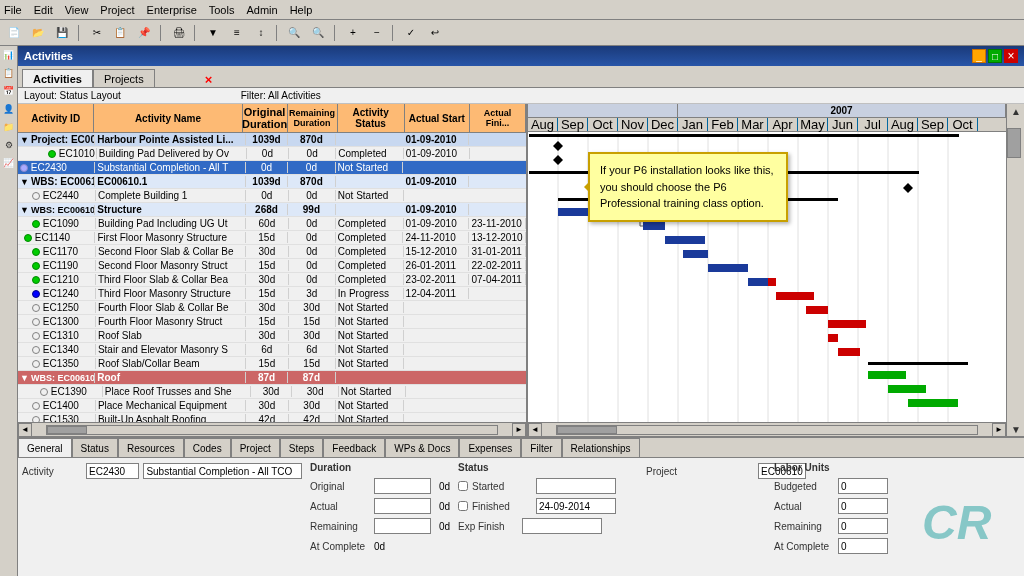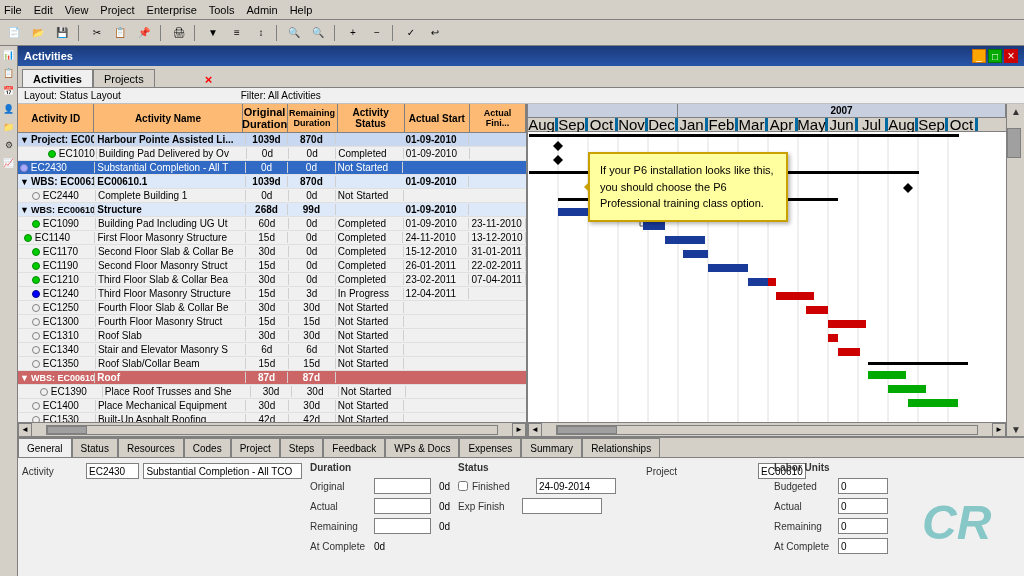--- a/index.html
+++ b/index.html
@@ -60,21 +60,21 @@
     .row.project-row { background: #c8d8f0; font-weight: bold; }
 
     .cell { padding: 0 2px; font-size: 10px; overflow: hidden; white-space: nowrap; border-right: 1px solid #d0d0d0; display: flex; align-items: center; }
 
     
     .gantt-area { flex: 1; display: flex; flex-direction: column; overflow: hidden; position: relative; }
     .gantt-header { background: #d4d0c8; flex-shrink: 0; }
     .gantt-year-row { display: flex; height: 14px; border-bottom: 1px solid #808080; background: #c8d0e0; }
     .gantt-year-cell { border-right: 1px solid #808080; display: flex; align-items: center; justify-content: center; font-size: 10px; font-weight: bold; }
     .gantt-month-row { display: flex; height: 14px; border-bottom: 1px solid #808080; }
-    .gantt-month-cell { border-right: 3px solid #0369a1; display: flex; align-items: center; justify-content: center; font-size: 15px; min-width: 30px; }
+    .gantt-month-cell { border-right: 1px solid #0369a1; display: flex; align-items: center; justify-content: center; font-size: 13px; min-width: 30px; }
 
     .gantt-body { flex: 1; overflow: hidden; position: relative; background: white; }
 
     
     .bottom-panel { height: 140px; background: #f0f0f0; border-top: 2px solid #808080; flex-shrink: 0; display: flex; flex-direction: column; }
     .bottom-tabs { display: flex; background: #d4d0c8; border-bottom: 1px solid #808080; height: 20px; }
     .bottom-tab { padding: 2px 8px; border: 1px solid #808080; border-bottom: none; background: #d4d0c8; cursor: pointer; font-size: 10px; display: flex; align-items: center; }
     .bottom-tab.active { background: #f0f0f0; }
 
     .bottom-content { display: flex; flex: 1; padding: 4px; gap: 8px; }
@@ -544,21 +544,21 @@
         <div class="bottom-tabs">
           <div class="bottom-tab active">General</div>
           <div class="bottom-tab">Status</div>
           <div class="bottom-tab">Resources</div>
           <div class="bottom-tab">Codes</div>
           <div class="bottom-tab">Project</div>
           <div class="bottom-tab">Steps</div>
           <div class="bottom-tab">Feedback</div>
           <div class="bottom-tab">WPs &amp; Docs</div>
           <div class="bottom-tab">Expenses</div>
-          <div class="bottom-tab">Summary</div>
+          <div class="bottom-tab">Filter</div>
           <div class="bottom-tab">Relationships</div>
         </div>
 
         <div class="bottom-content">
 
           <div class="bottom-section" style="min-width:280px;">
             <div class="field-row">
               <span class="field-label">Activity</span>
               <div class="field-value" style="width:60px;">EC2430</div>
               <div class="field-value" style="width:180px;">Substantial Completion - All TCO</div>
@@ -583,20 +583,25 @@
               <span style="font-size:10px;margin-left:4px;">0d</span>
             </div>
             <div class="field-row">
               <span class="field-label">At Complete</span>
               <span style="font-size:10px;">0d</span>
             </div>
           </div>
 
           <div class="bottom-section" style="min-width:180px;">
             <div class="section-title">Status</div>
+            <div class="checkbox-row">
+              <input type="checkbox" style="">
+              <span class="field-label">Started</span>
+              <div class="field-value" style="width:80px;"></div>
+            </div>
             <div class="checkbox-row">
               <input type="checkbox" style="">
               <span class="field-label">Finished</span>
               <div class="field-value" style="width:80px;">24-09-2014</div>
             </div>
             <div class="field-row">
               <span class="field-label" style="min-width:60px;">Exp Finish</span>
               <div class="field-value" style="width:80px;"></div>
             </div>
           </div>

